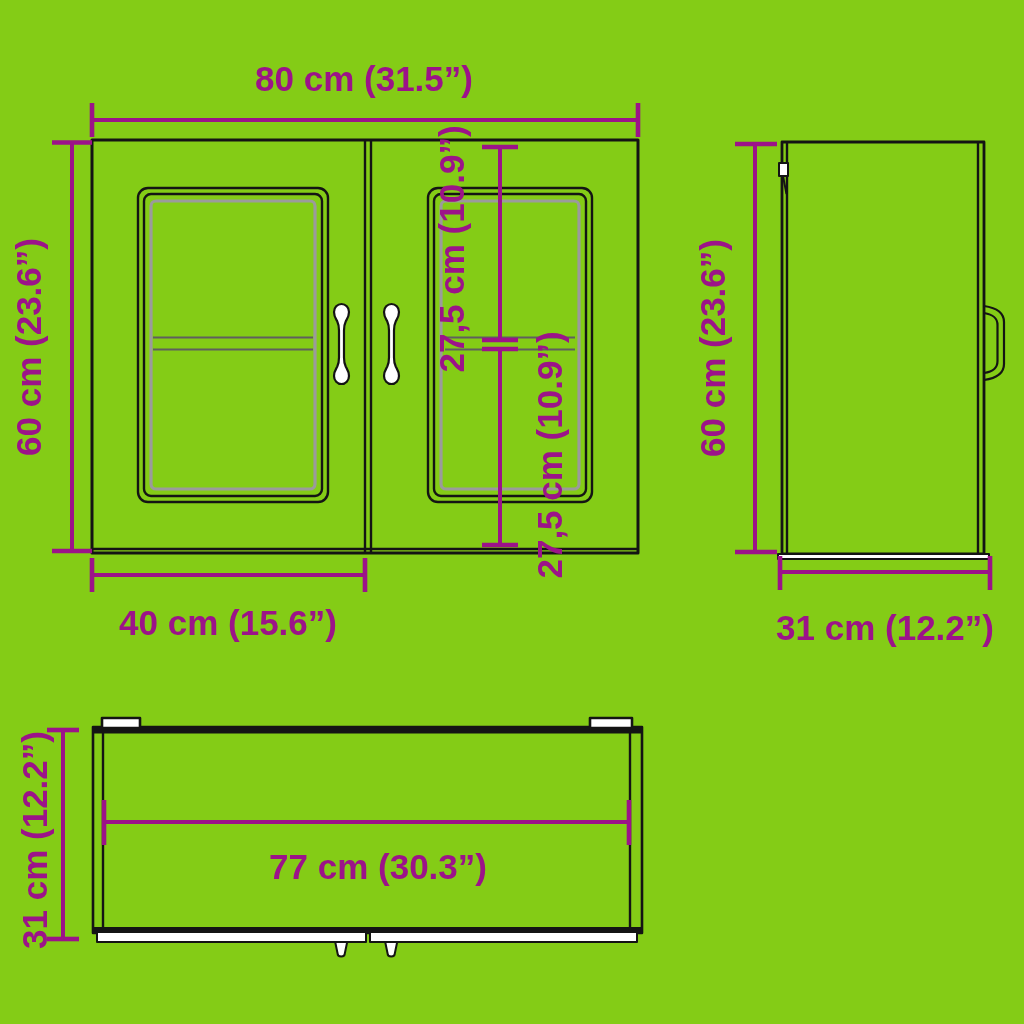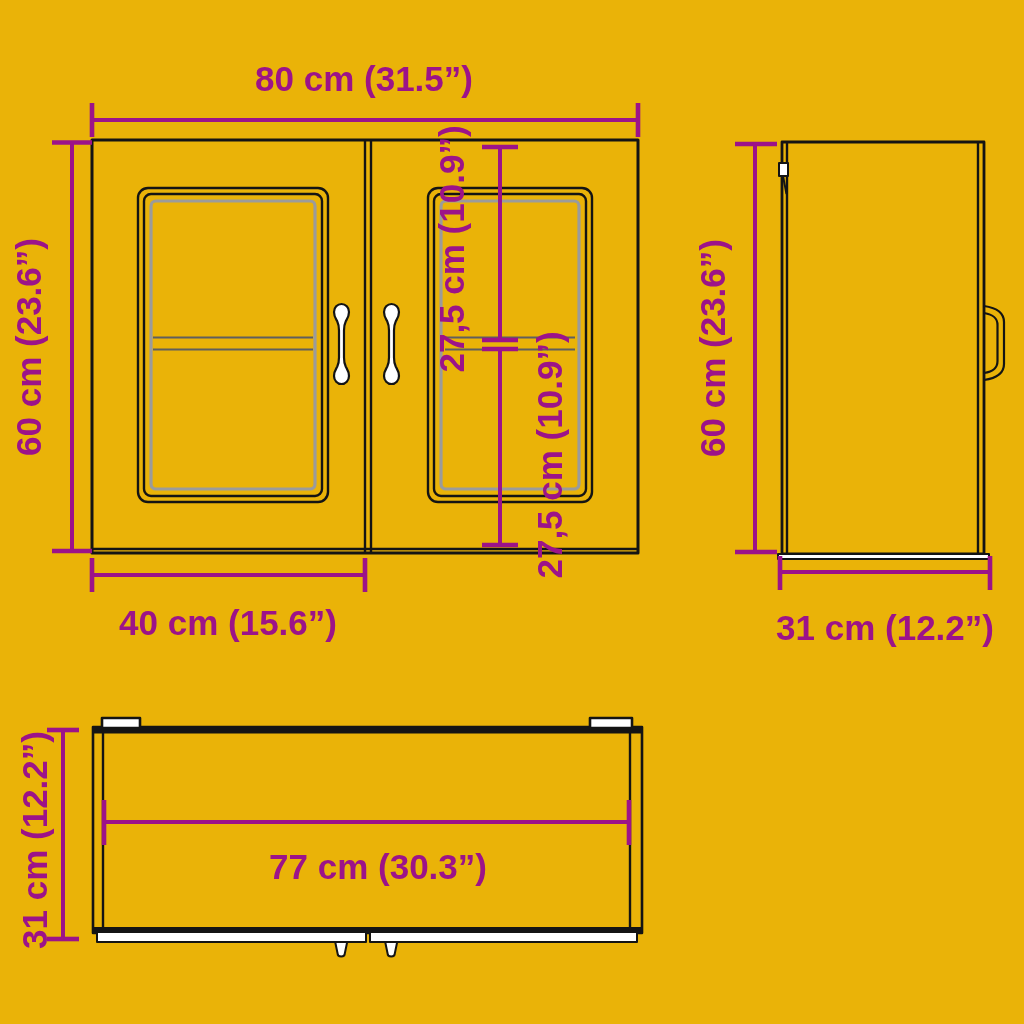--- a/index.html
+++ b/index.html
@@ -1,16 +1,16 @@
 <!DOCTYPE html>
 <html><head>
 <meta charset="utf-8">
 <style>
   html, body { margin: 0; padding: 0; background: #ffffff; }
-  .stage { width: 1024px; height: 1024px; position: relative; background: #eab308; }
+  .stage { width: 1024px; height: 1024px; position: relative; background: #84cc16; }
   svg { display: block; }
 
   
   .ln { stroke: #141414; stroke-width: 2.4; fill: none; stroke-linejoin: round; }
   .fw { fill: #ffffff; }
   .gray { stroke: #9b9b9b; stroke-width: 3.2; fill: none; }
   .shelf { stroke: #5f5f5f; stroke-width: 2; fill: none; }
   .thick6 { stroke-width: 6; }
   .thick5 { stroke-width: 5; }
 

